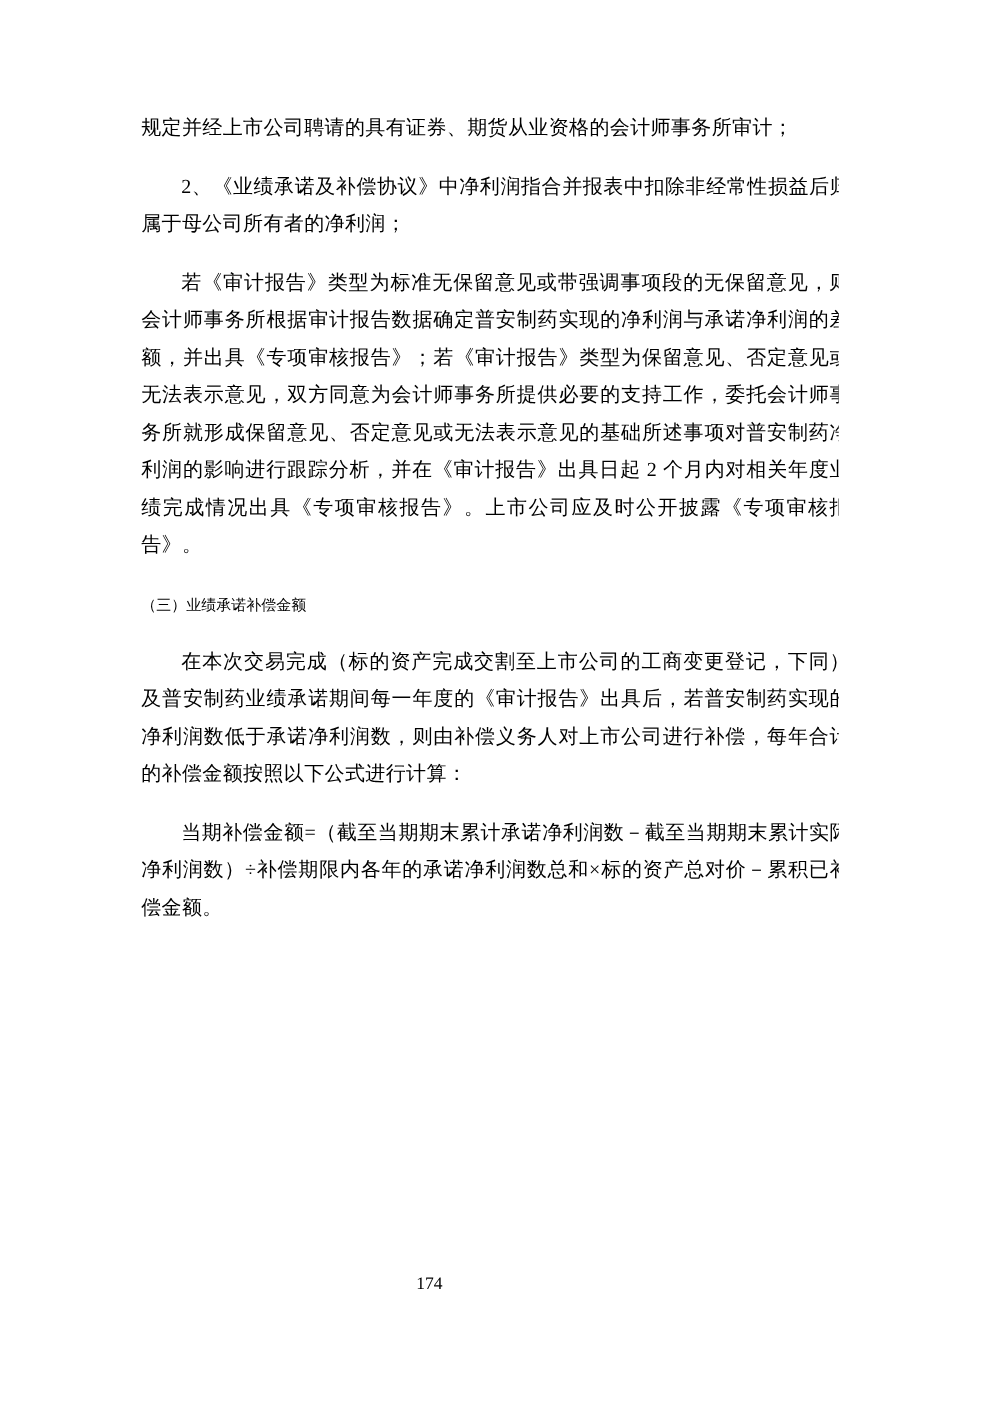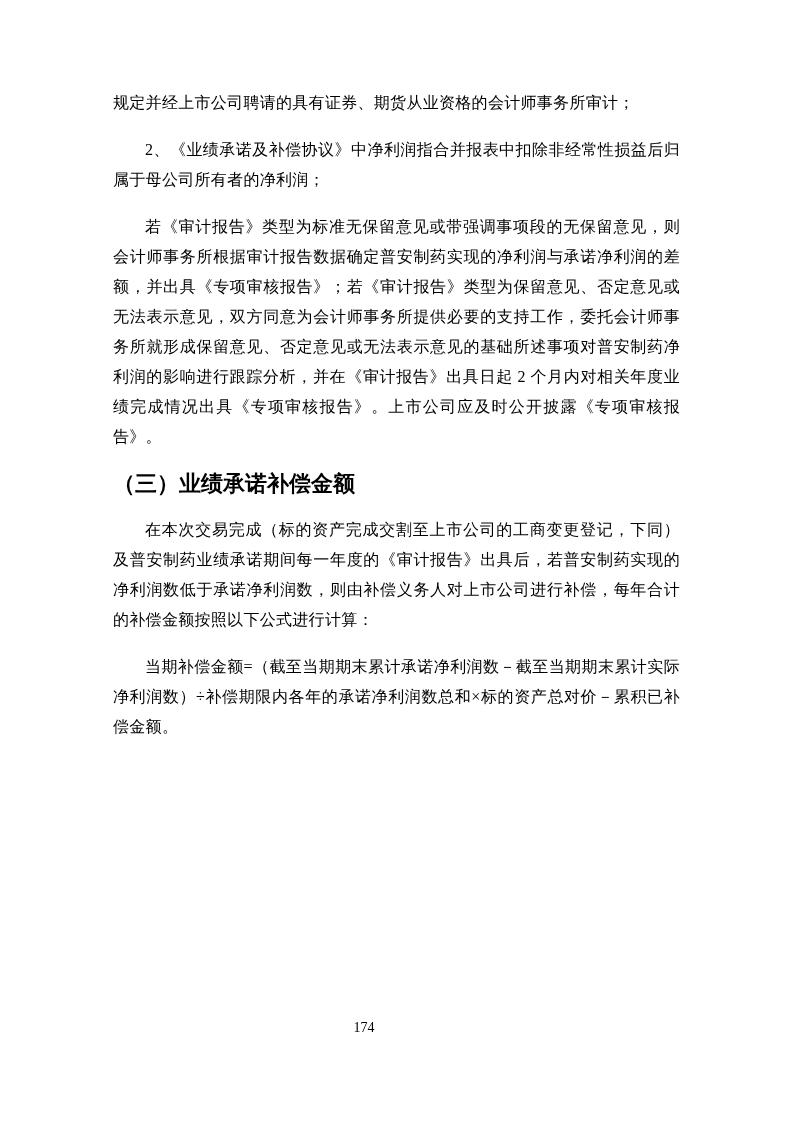--- a/index.html
+++ b/index.html
@@ -7,21 +7,20 @@
     padding: 0;
     background: #ffffff;
   }
   .page {
     position: relative;
     width: 671px;
     height: 1122px;
     background: #ffffff;
     color: #000000;
     overflow: hidden;
-    padding-left: 41px;
   }
   .content {
     position: absolute;
     left: 113px;
     top: 88px;
     width: 567px;
   }
   .para {
     font-family: "Liberation Serif", "DejaVu Serif", serif;
     font-size: 16px;
@@ -30,22 +29,22 @@
     text-justify: inter-character;
     text-indent: 2em;
     margin: 0 0 17px 0;
     letter-spacing: 0.3px;
   }
   .para.no-indent {
     text-indent: 0;
   }
   .heading {
     font-family: "Liberation Sans", "DejaVu Sans", sans-serif;
-    font-size: 22px;
-    font-weight: bold;
+    font-size: 12px;
+    font-weight: normal;
     line-height: 30px;
     margin: 6px 0 16px 0;
   }
   .footer {
     position: absolute;
     left: 16px;
     right: 0;
     top: 1020px;
     text-align: center;
     font-family: "Liberation Serif", "DejaVu Serif", serif;

